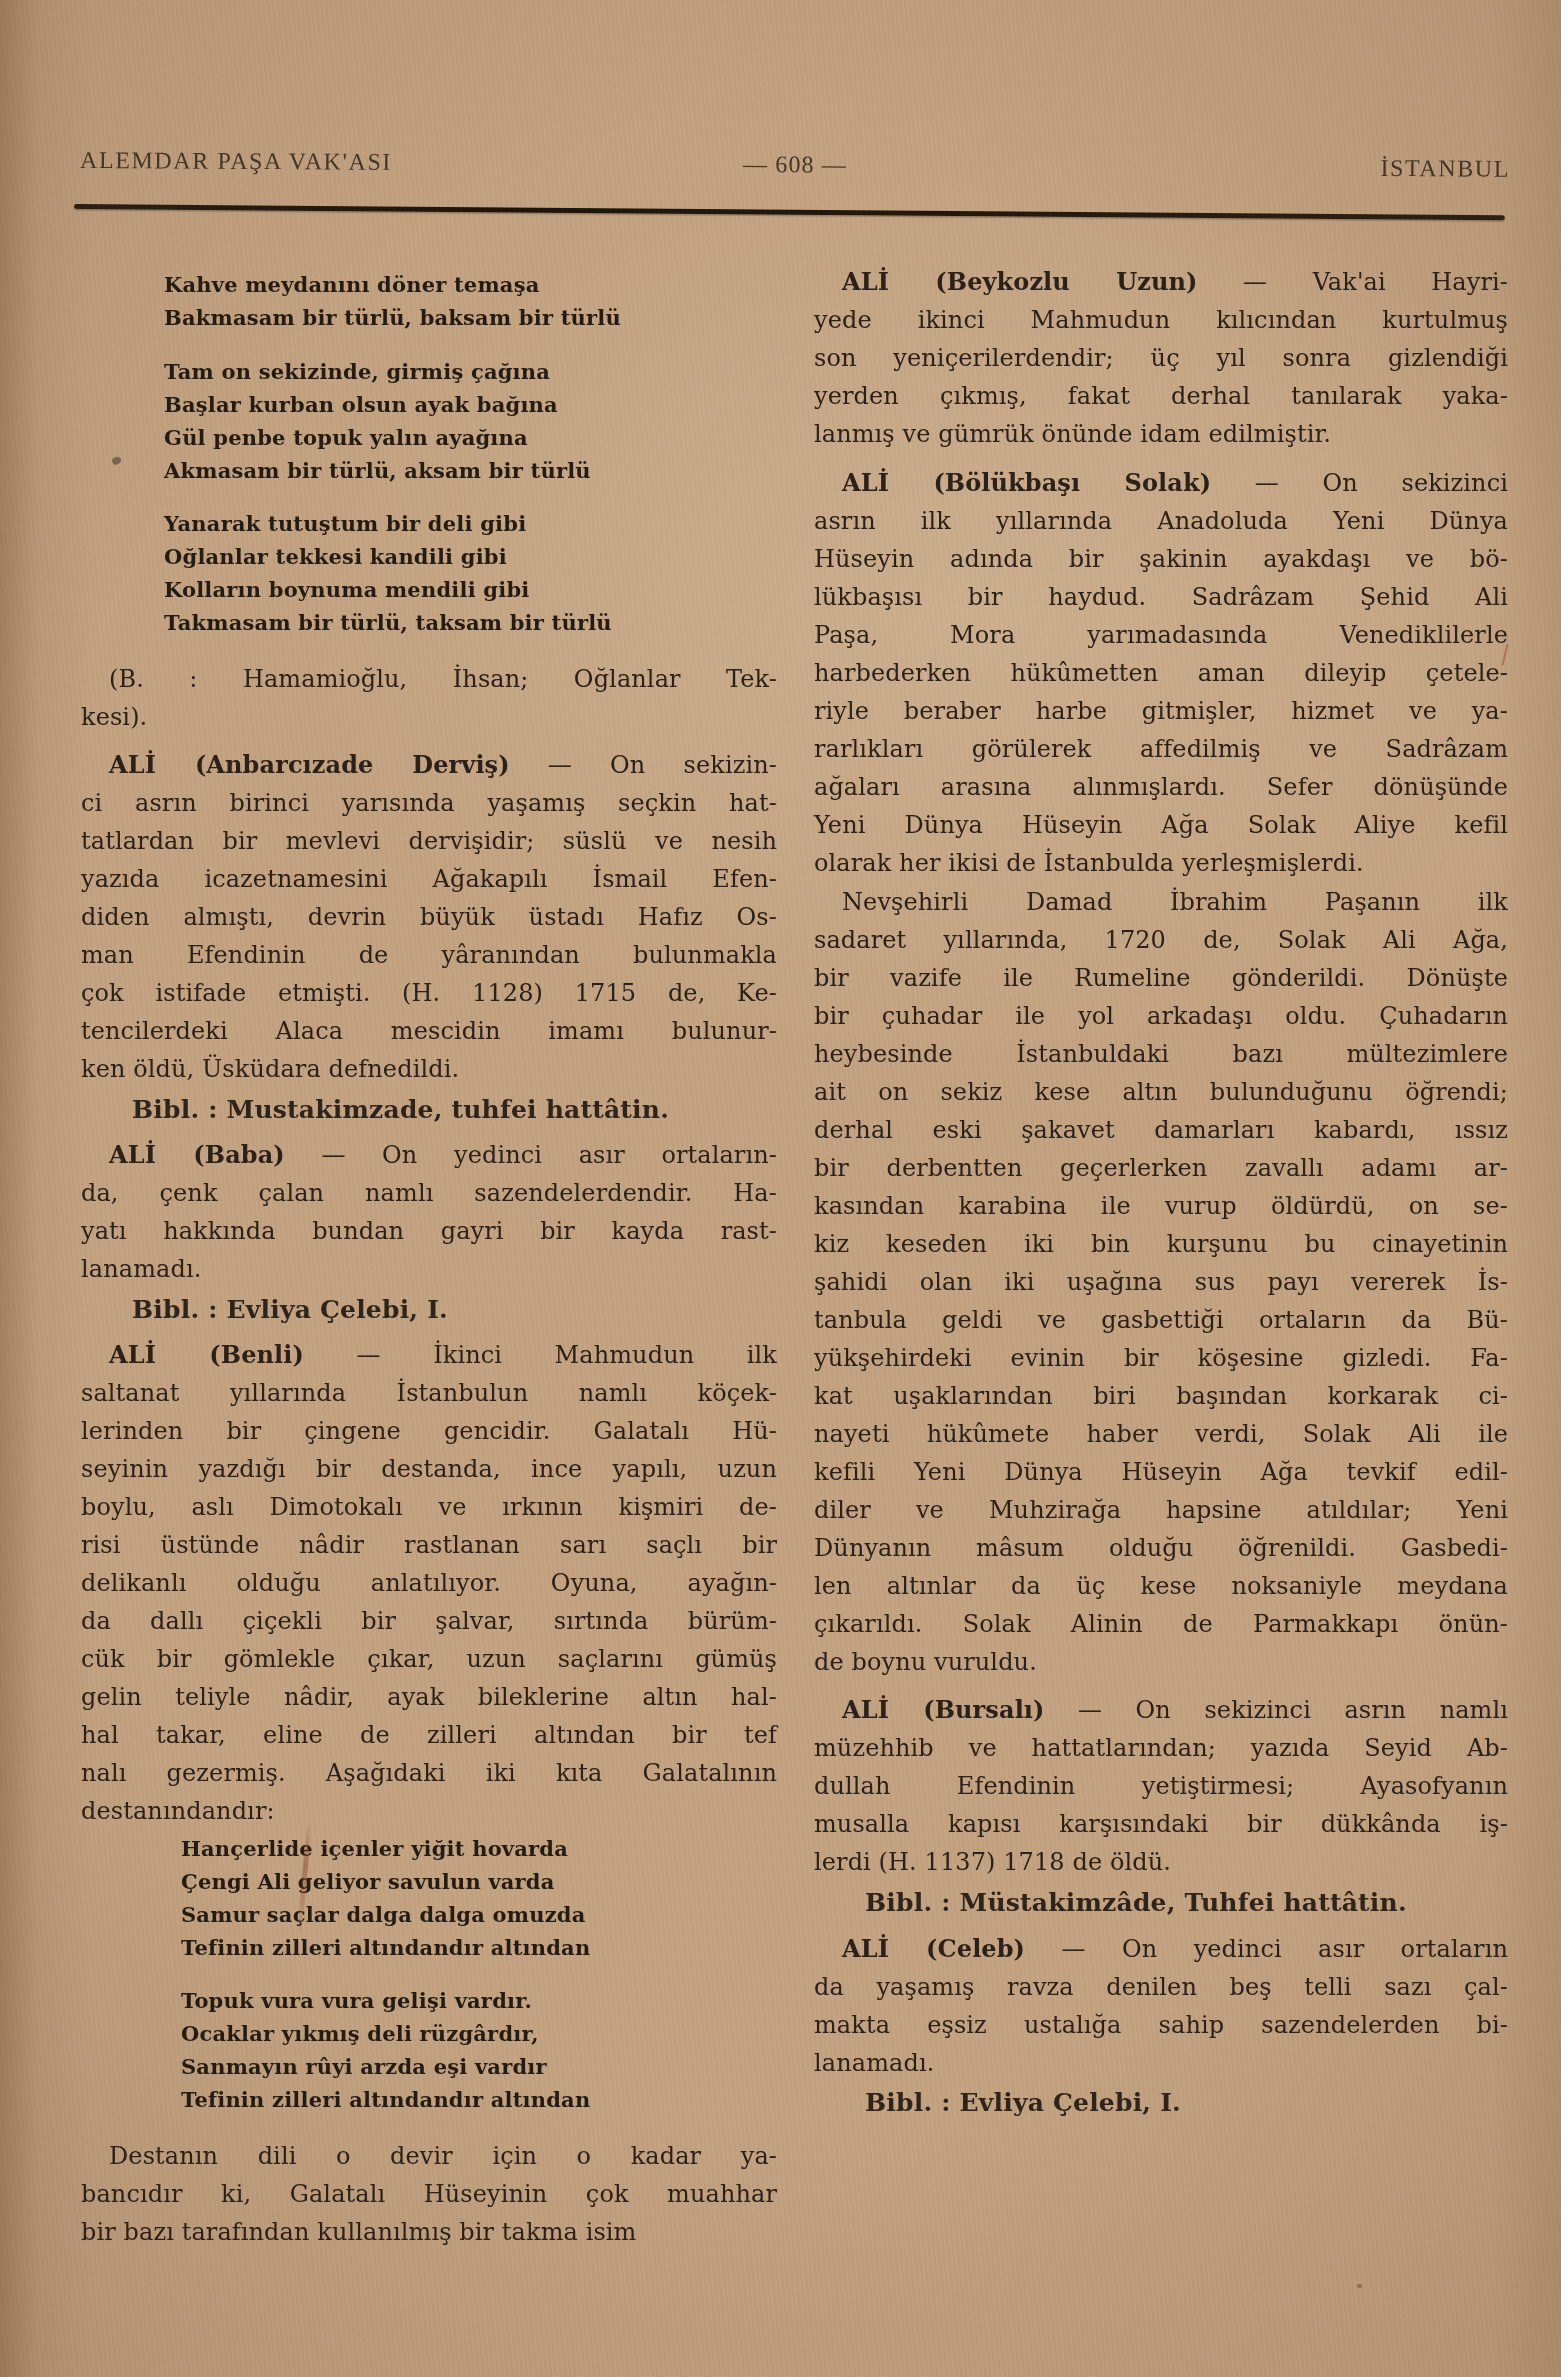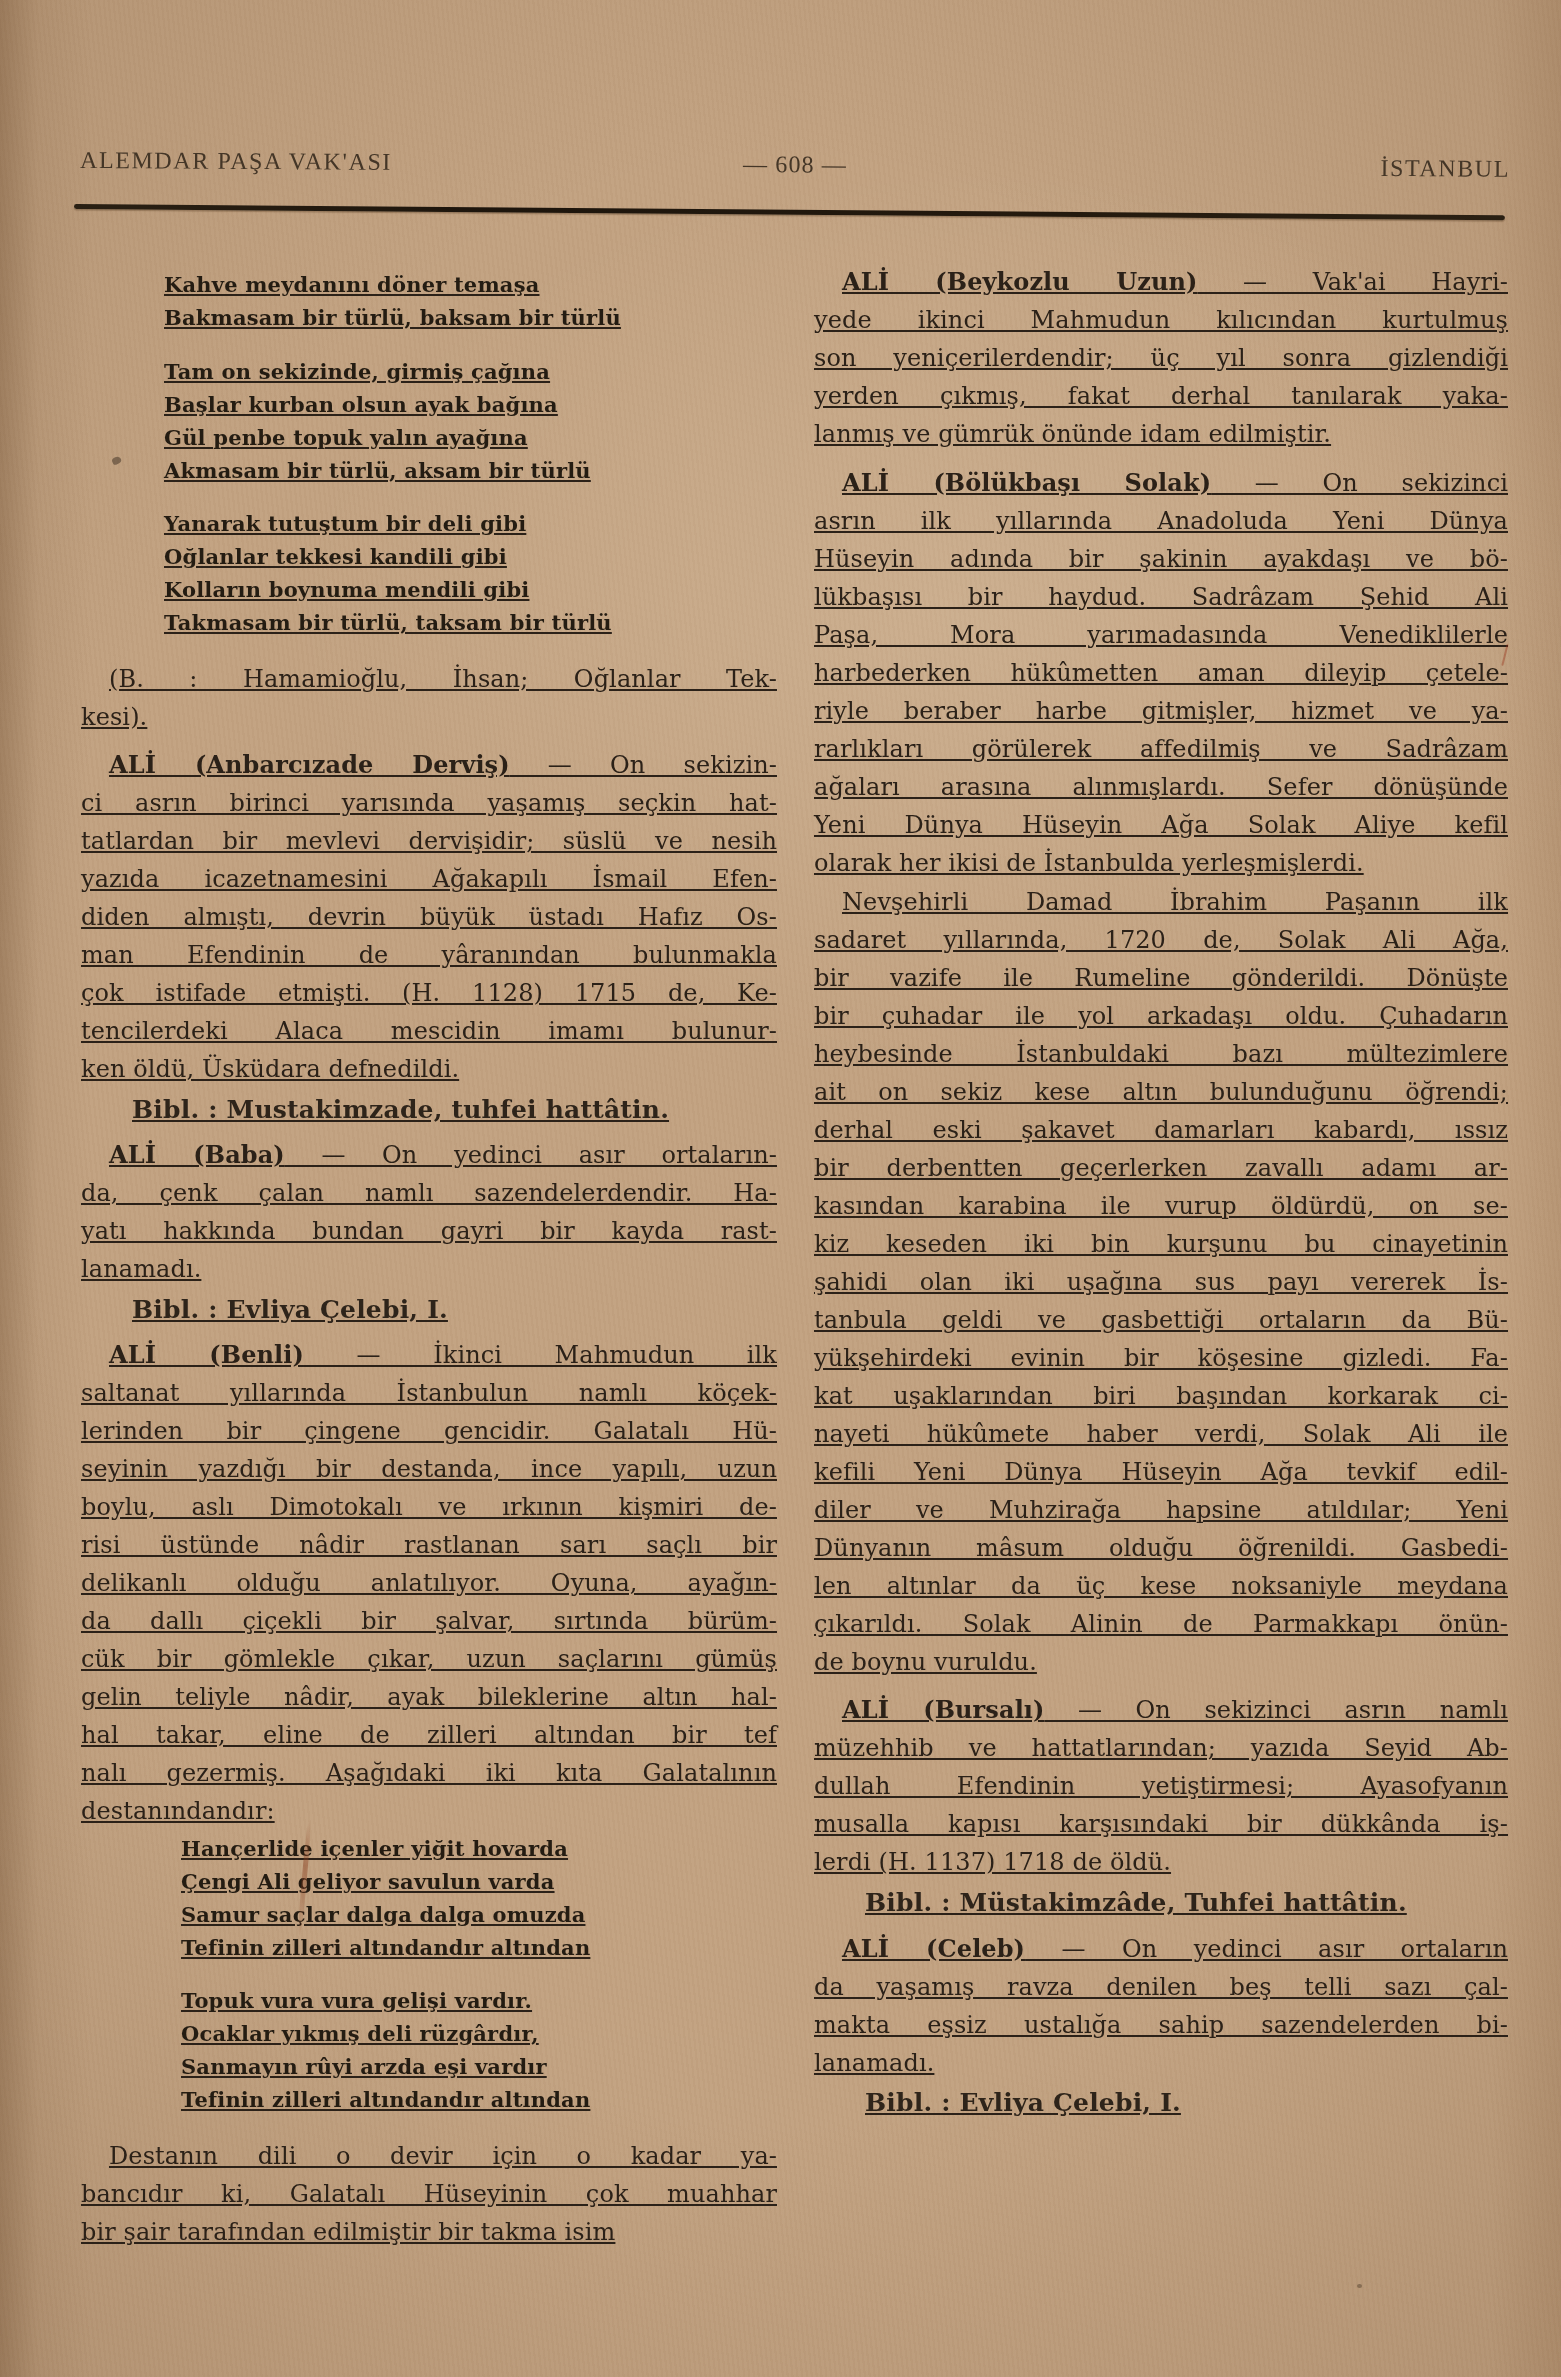--- a/index.html
+++ b/index.html
@@ -26,21 +26,21 @@
   .running-head .pageno{position:absolute;left:0;right:0;text-align:center;letter-spacing:1.1px;}
   .rule{
     position:absolute;left:74px;top:204px;width:1431px;height:4.8px;
     background:linear-gradient(90deg,#2a2013 0,#1d150c 30%,#241a0e 70%,#2a2013 100%);
     border-radius:2.7px;transform:rotate(0.45deg);transform-origin:left center;
     box-shadow:0 1.6px 1.1px rgba(80,55,30,.35);
   }
   .col{position:absolute;top:252px;}
   #col-left{left:81px;width:696px;}
   #col-right{left:814px;width:694px;}
-  .block{margin:0;text-decoration:underline;}
+  .block{margin:0;}
   .line{font-size:24px;line-height:38px;letter-spacing:0.1px;}
   .jl{text-align:justify;text-align-last:justify;}
   .para-last{text-align:left;}
   .indent{text-indent:28px;}
   .line b{font-weight:700;}
   .verse{margin:0 0 20.5px 83px;}
   .verse .line{font-size:21px;line-height:33px;font-weight:700;color:#241c12;letter-spacing:0.2px;}
   .verse.v2{margin-left:100px;}
   .verse.first{margin-top:16px;}
   .para{margin:1.1px 0;}
@@ -136,21 +136,21 @@
         </div>
         <div class="block verse v2">
           <div class="line">Topuk vura vura gelişi vardır.</div>
           <div class="line">Ocaklar yıkmış deli rüzgârdır,</div>
           <div class="line">Sanmayın rûyi arzda eşi vardır</div>
           <div class="line">Tefinin zilleri altındandır altından</div>
         </div>
         <div class="block para">
           <div class="line jl indent">Destanın dili o devir için o kadar ya-</div>
           <div class="line jl">bancıdır ki, Galatalı Hüseyinin çok muahhar</div>
-          <div class="line para-last">bir şair tarafından edilmiştir bir takma isim</div>
+          <div class="line para-last">bir bazı tarafından kullanılmış bir takma isim</div>
         </div>
       </section>
     <section id="col-right" class="col">
         <div class="block para entry">
           <div class="line jl indent"><b>ALİ (Beykozlu Uzun)</b> — Vak'ai Hayri-</div>
           <div class="line jl">yede ikinci Mahmudun kılıcından kurtulmuş</div>
           <div class="line jl">son yeniçerilerdendir; üç yıl sonra gizlendiği</div>
           <div class="line jl">yerden çıkmış, fakat derhal tanılarak yaka-</div>
           <div class="line para-last">lanmış ve gümrük önünde idam edilmiştir.</div>
         </div>

